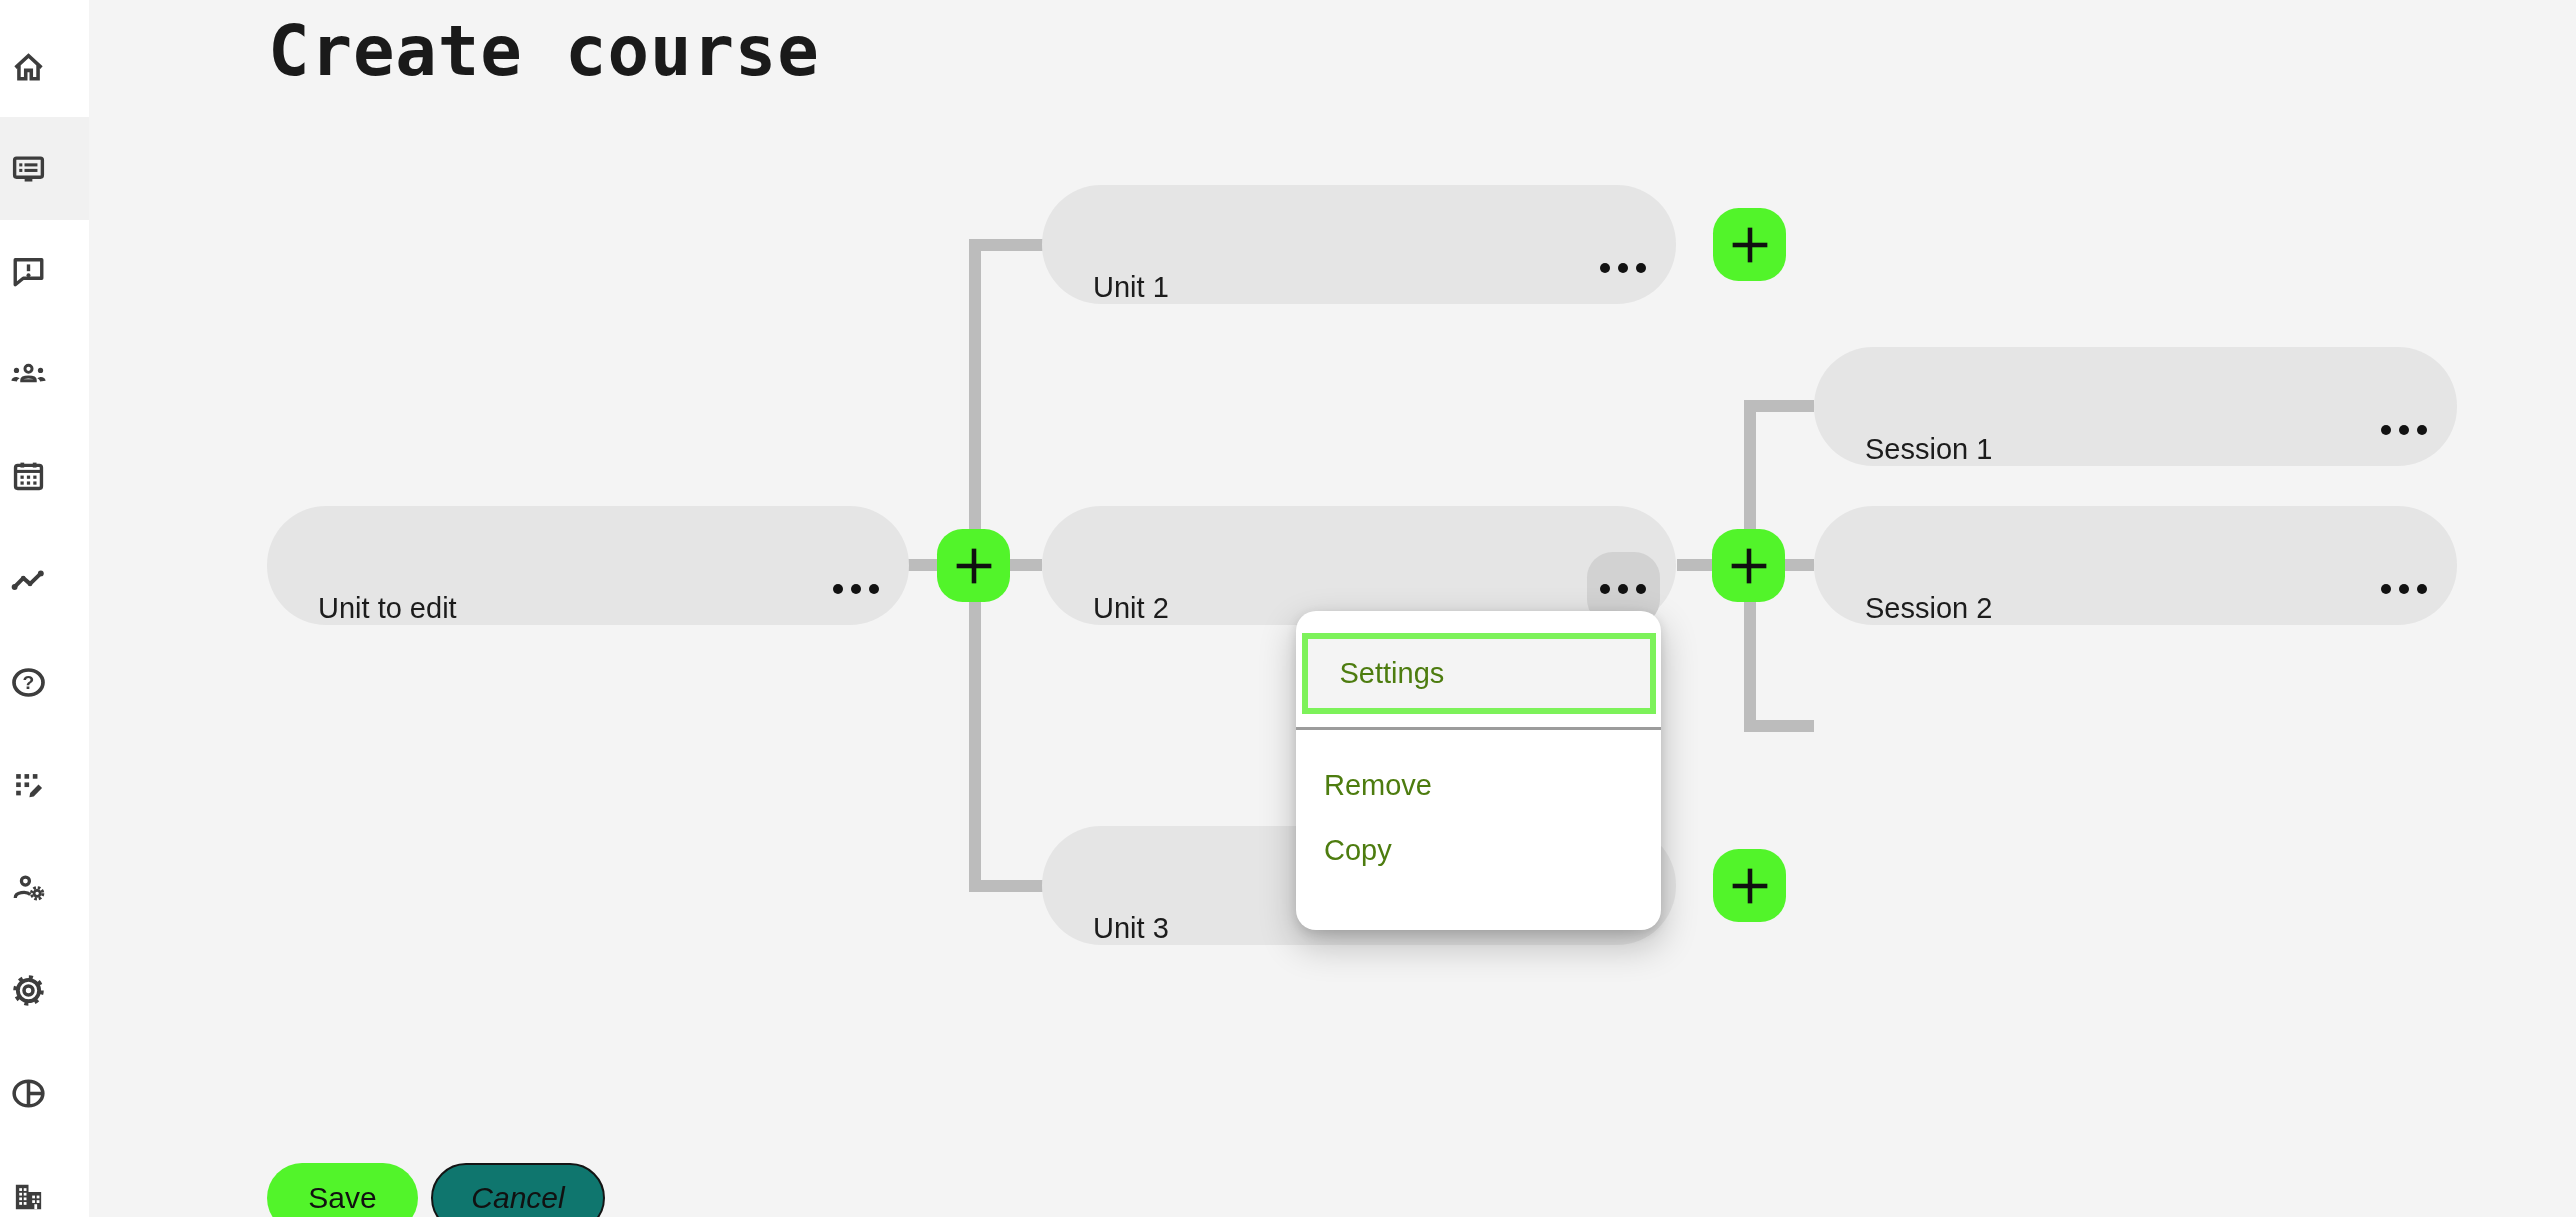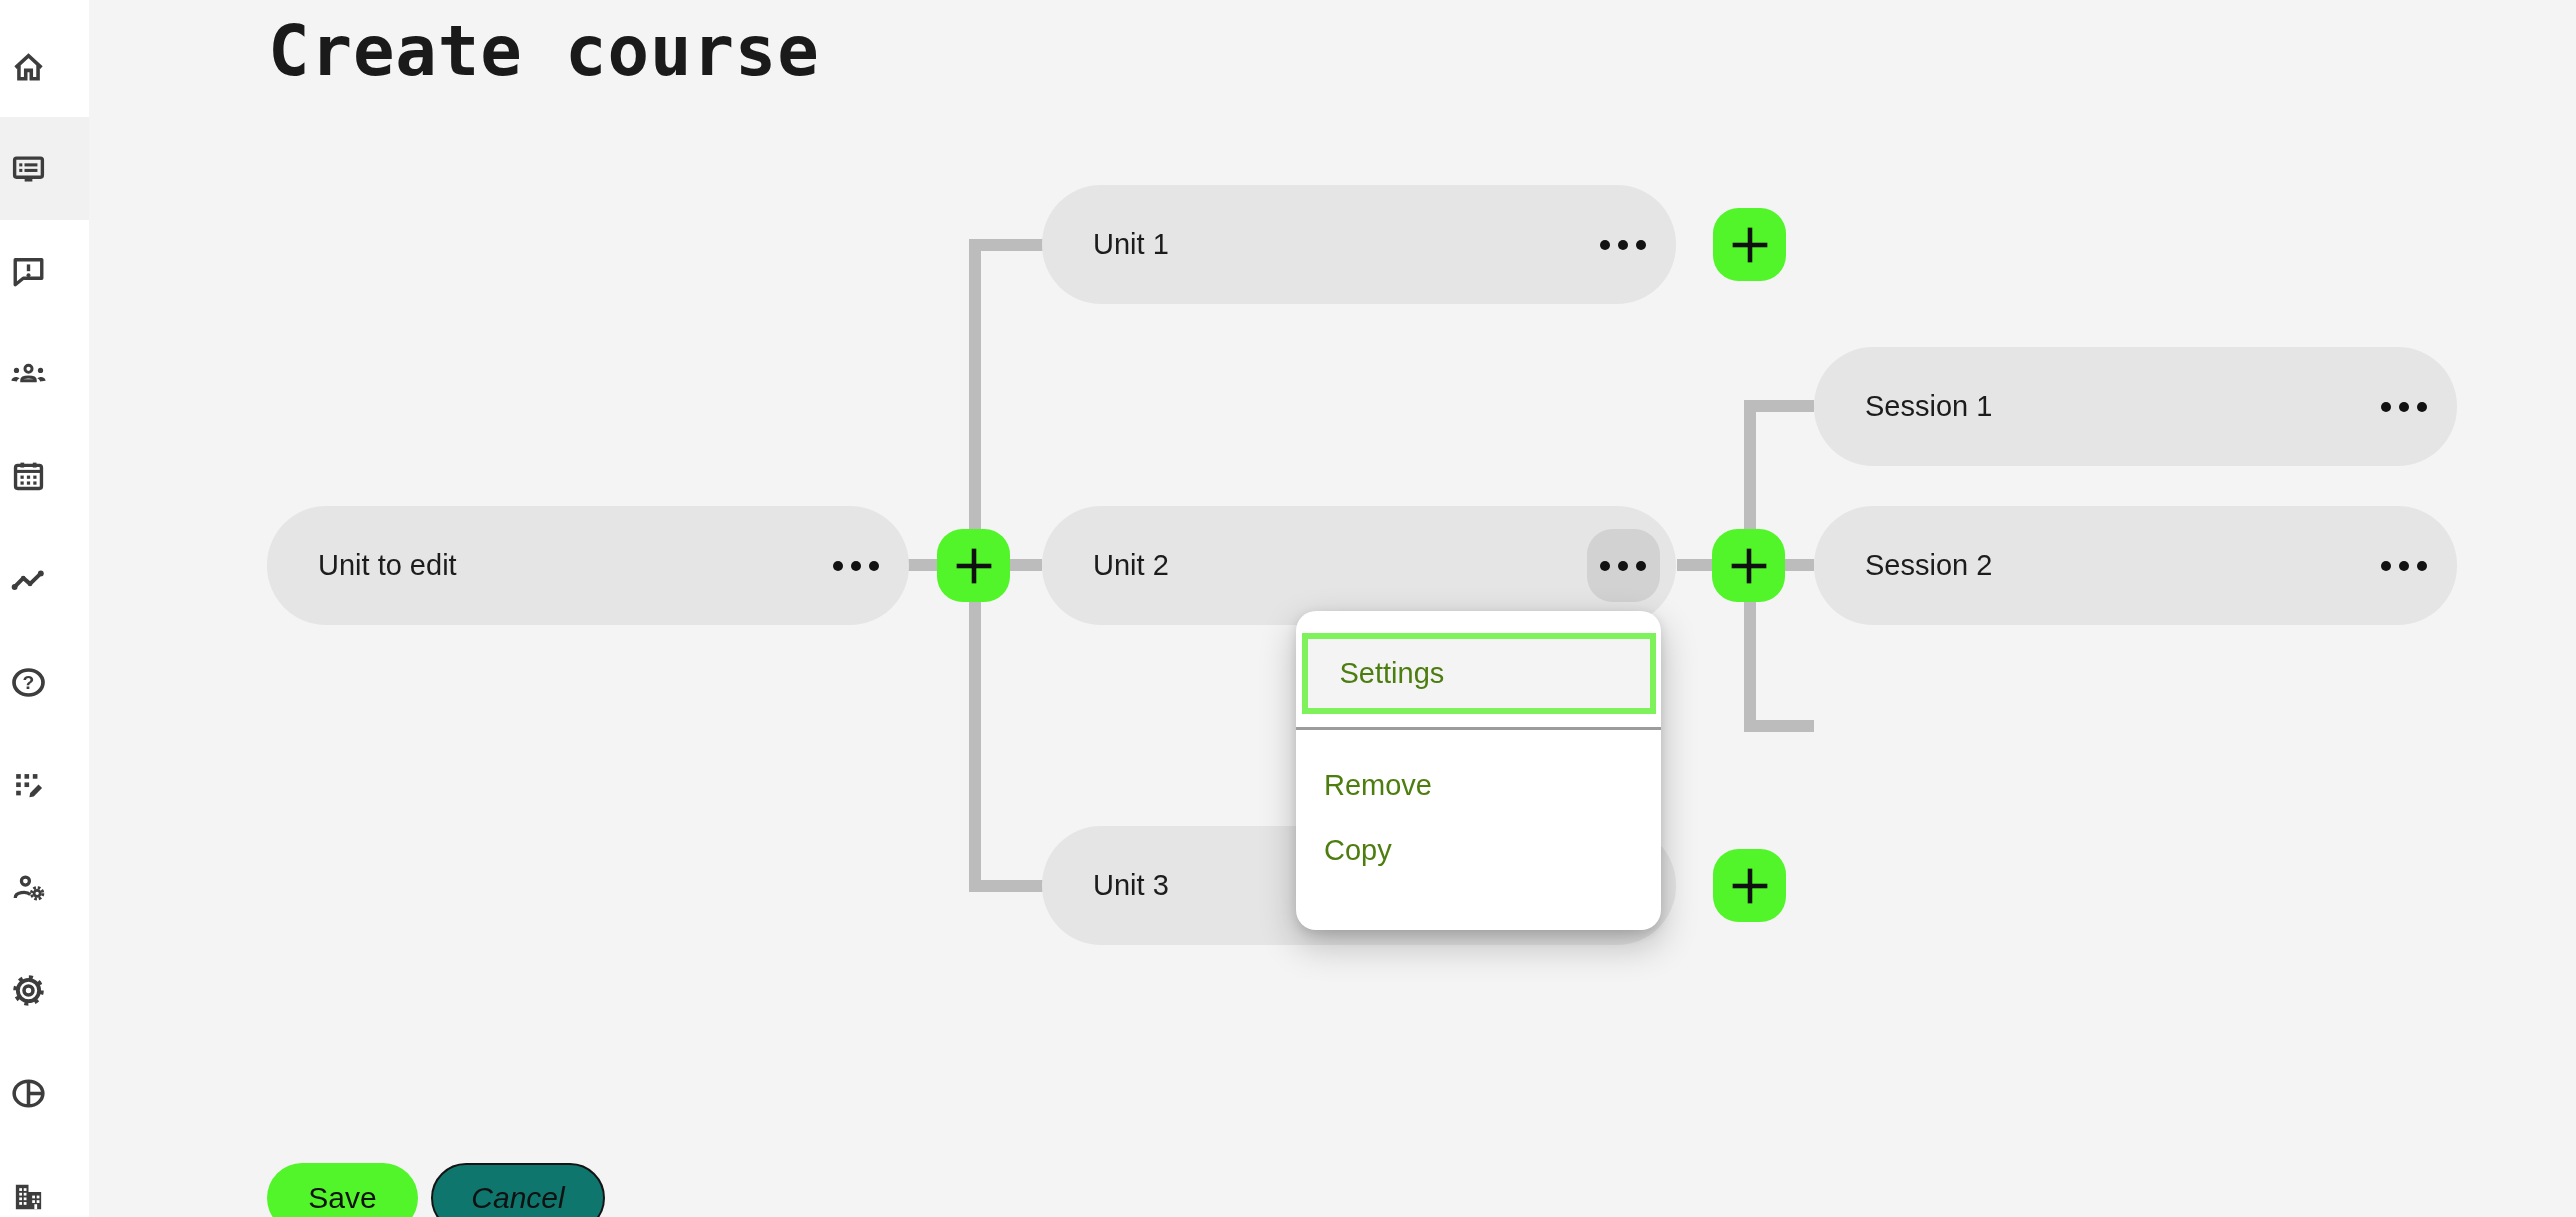--- a/index.html
+++ b/index.html
@@ -21,21 +21,21 @@
   
   .line{position:absolute;background:#bcbcbc;z-index:1;}
 
   
   .plus-btn{position:absolute;width:73px;height:73px;border-radius:25.6px;background:#52f42a;
     border:none;display:flex;align-items:center;justify-content:center;z-index:3;cursor:pointer;padding:0;}
   .plus-btn svg{width:42px;height:42px;}
 
   
   .pill{position:absolute;height:119px;border-radius:59px;background:#e5e5e5;display:flex;
-    align-items:center;box-sizing:border-box;padding:0 16.4px 0 51px;z-index:4;cursor:pointer;}
+    align-items:flex-end;box-sizing:border-box;padding:0 16.4px 0 51px;z-index:4;cursor:pointer;}
   .pill-label{font-size:29px;color:#1c1c1c;white-space:nowrap;}
   .dots-btn{margin-left:auto;width:73px;height:73px;border-radius:25.6px;background:transparent;
     border:none;display:flex;align-items:center;justify-content:center;gap:8.2px;cursor:pointer;padding:0;}
   .dots-btn.active{background:#d2d2d2;}
   .dot{width:10px;height:10px;border-radius:50%;background:#121212;}
 
   
   .context-menu{position:absolute;left:1296px;top:611px;width:365px;height:319px;background:#ffffff;
     border-radius:20px;box-shadow:0 14.6px 37px rgba(0,0,0,.24),0 3.7px 11px rgba(0,0,0,.12);z-index:20;}
   .menu-item{position:absolute;display:flex;align-items:center;font-size:29px;color:#4d7c0f;

